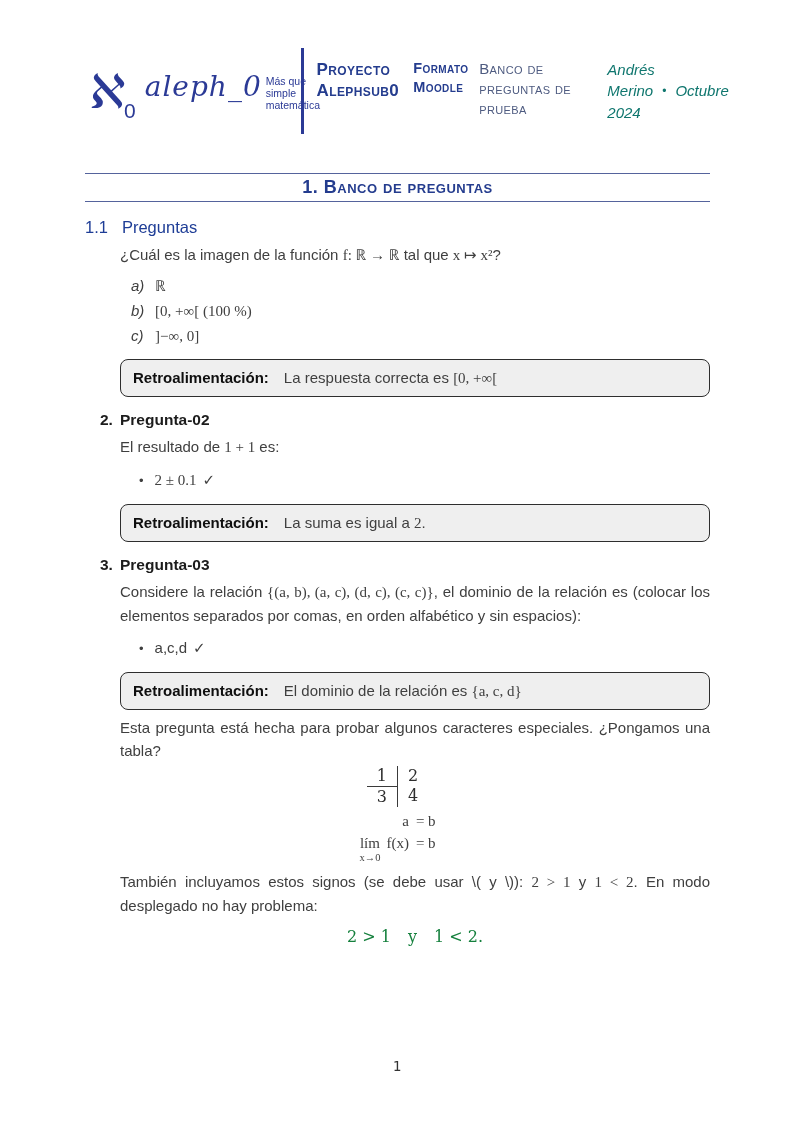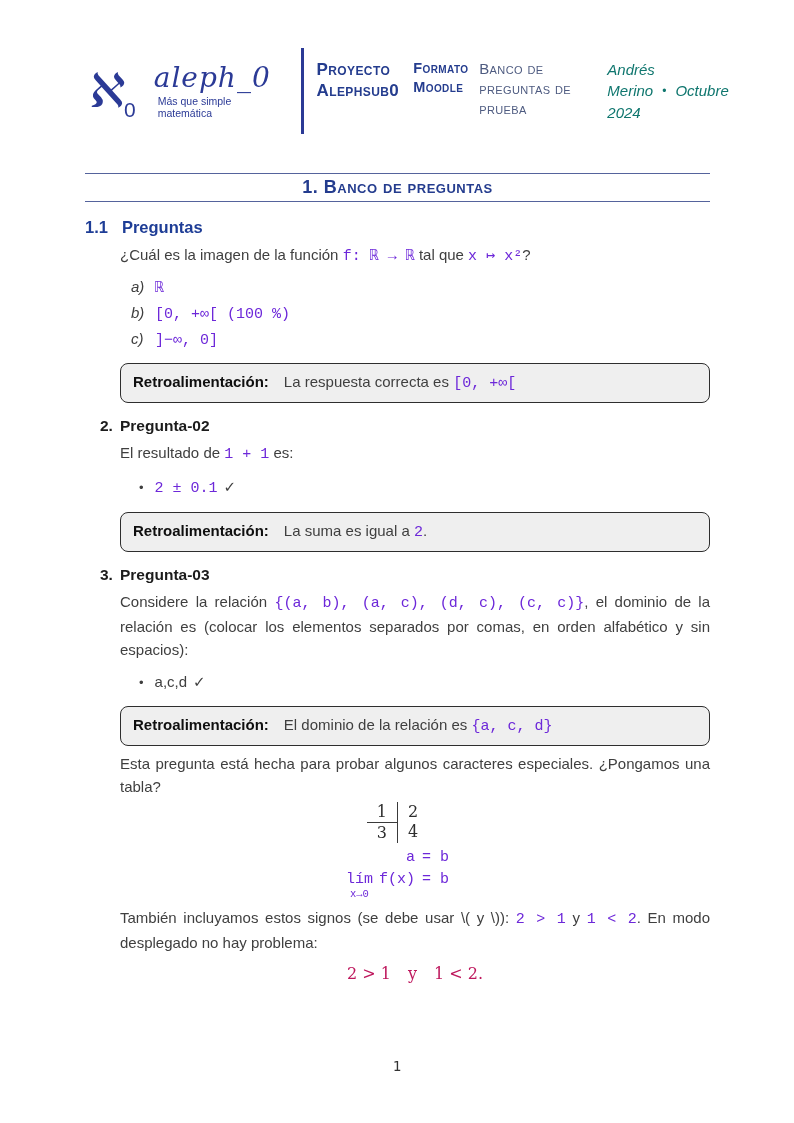--- a/index.html
+++ b/index.html
@@ -6,42 +6,42 @@
   .page{
     width:794px;height:1123px;background:#ffffff;position:relative;overflow:hidden;
     font-family:"Liberation Sans","DejaVu Sans",sans-serif;color:#3f3f3f;font-size:15px;
   }
   
   .header{display:flex;align-items:center;margin:46px 60px 0 90px;height:90px;}
   .logo{display:flex;align-items:center;width:198px;flex:0 0 auto;}
   .logo-mark{display:flex;align-items:flex-end;color:#2b3a96;line-height:1;}
   .logo-aleph{font-size:47px;font-family:"DejaVu Sans",sans-serif;transform:skewX(-6deg);display:inline-block;}
   .logo-mark-sub{font-size:21px;margin-left:-1px;margin-bottom:-6px;}
-  .logo-text{margin-left:18px;display:flex;flex-direction:column;}
+  .logo-text{margin-left:9px;display:flex;}
   .logo-name{font-family:"DejaVu Serif",serif;font-style:italic;font-size:28px;color:#2b3a96;letter-spacing:1px;line-height:1.05;}
   .logo-tagline{font-size:10.5px;color:#2b3a96;margin-top:3px;margin-left:4px;}
   .header-divider{width:2.5px;background:#2b3a96;height:86px;margin:0 13px;flex:0 0 auto;}
   .header-info{display:flex;flex-direction:row;justify-content:center;}
   .hi-title{font-variant:small-caps;font-weight:bold;font-size:17px;color:#243c8e;letter-spacing:.4px;line-height:21px;}
   .hi-subtitle{font-variant:small-caps;font-weight:bold;font-size:14.5px;color:#243c8e;letter-spacing:.4px;line-height:19px;}
   .hi-doctitle{font-variant:small-caps;font-size:15px;color:#4e5b80;letter-spacing:.4px;line-height:20px;}
   .hi-byline{font-style:italic;font-size:15px;color:#0f766e;line-height:21px;}
   .hi-bullet{margin:0 9px;font-style:normal;font-size:12px;vertical-align:1px;}
   
   .section-block{margin:37px 84px 0 85px;border-top:1.5px solid #55639c;border-bottom:1.5px solid #55639c;padding:3px 0;}
   .section-title{text-align:center;font-variant:small-caps;font-weight:bold;font-size:18px;color:#243c8e;letter-spacing:.5px;}
-  .subsection{margin:16px 84px 0 85px;font-weight:bold;font-size:16.5px;color:#1e3d96;}
+  .subsection{margin:16px 84px 0 85px;font-weight:normal;font-size:16.5px;color:#1e3d96;}
   .subsection .ss-num{margin-right:14px;}
   
   .content{margin:0 84px 0 85px;}
   .q-head{margin:14px 0 0 15px;font-weight:bold;font-size:15.5px;color:#1c1c1c;}
   .q-head .q-num{display:inline-block;width:20px;}
   .q-first .q-head{margin-top:12px;}
   .q-body{margin:6px 0 0 35px;text-align:justify;line-height:23px;}
-  .m{font-family:Liberation Mono, monospace;color:#6d28d9;font-size:15px;}
+  .m{font-family:Liberation Serif, serif;color:#404040;font-size:15px;}
   .options{margin:8px 0 0 46px;}
   .option{line-height:21px;margin-top:3px;}
   .opt-label{font-style:italic;display:inline-block;width:24px;}
   .bullet-item{margin:10px 0 0 54px;line-height:22px;}
   .bullet-char{margin-right:11px;font-size:13px;}
   .check{font-family:"DejaVu Sans",sans-serif;color:#3f3f3f;margin-left:6px;}
   .answer-text{color:#3f3f3f;}
   
   .feedback{margin:12px 0 0 35px;border:1.6px solid #2e2e2e;border-radius:8px;background:#efefef;
             padding:8px 12px;line-height:20px;display:flex;align-items:baseline;}
@@ -54,21 +54,21 @@
   .mtop{border-top:1.3px solid #3a3a3a;}
   .mono{font-family:"DejaVu Sans Mono",monospace;font-size:13.5px;color:#333;}
   .eqs{display:grid;grid-template-columns:max-content max-content;row-gap:5px;width:max-content;margin:6px auto 0;
        font-family:"DejaVu Serif","DejaVu Sans",serif;font-size:16px;color:#2e2e2e;}
   .eq-l{text-align:right;}
   .eq-r{text-align:left;padding-left:7px;}
   .lim{display:inline-flex;flex-direction:column;align-items:center;line-height:1;}
   .lim-bot{font-size:10.5px;margin-top:2px;}
   .eq-fx{margin-left:6px;}
   .display-math{margin:10px 0 0 35px;text-align:center;font-family:"DejaVu Serif","DejaVu Sans",serif;
-                font-size:16px;color:#be185d;}
+                font-size:16px;color:#15803d;}
   .dm-sep{margin:0 17px;}
   
   .page-number{position:absolute;left:0;right:0;top:1058px;text-align:center;
                font-family:"DejaVu Sans Mono",monospace;font-size:14px;color:#333;}
 </style>
 </head>
 <body>
 
 <div class="page">
 

